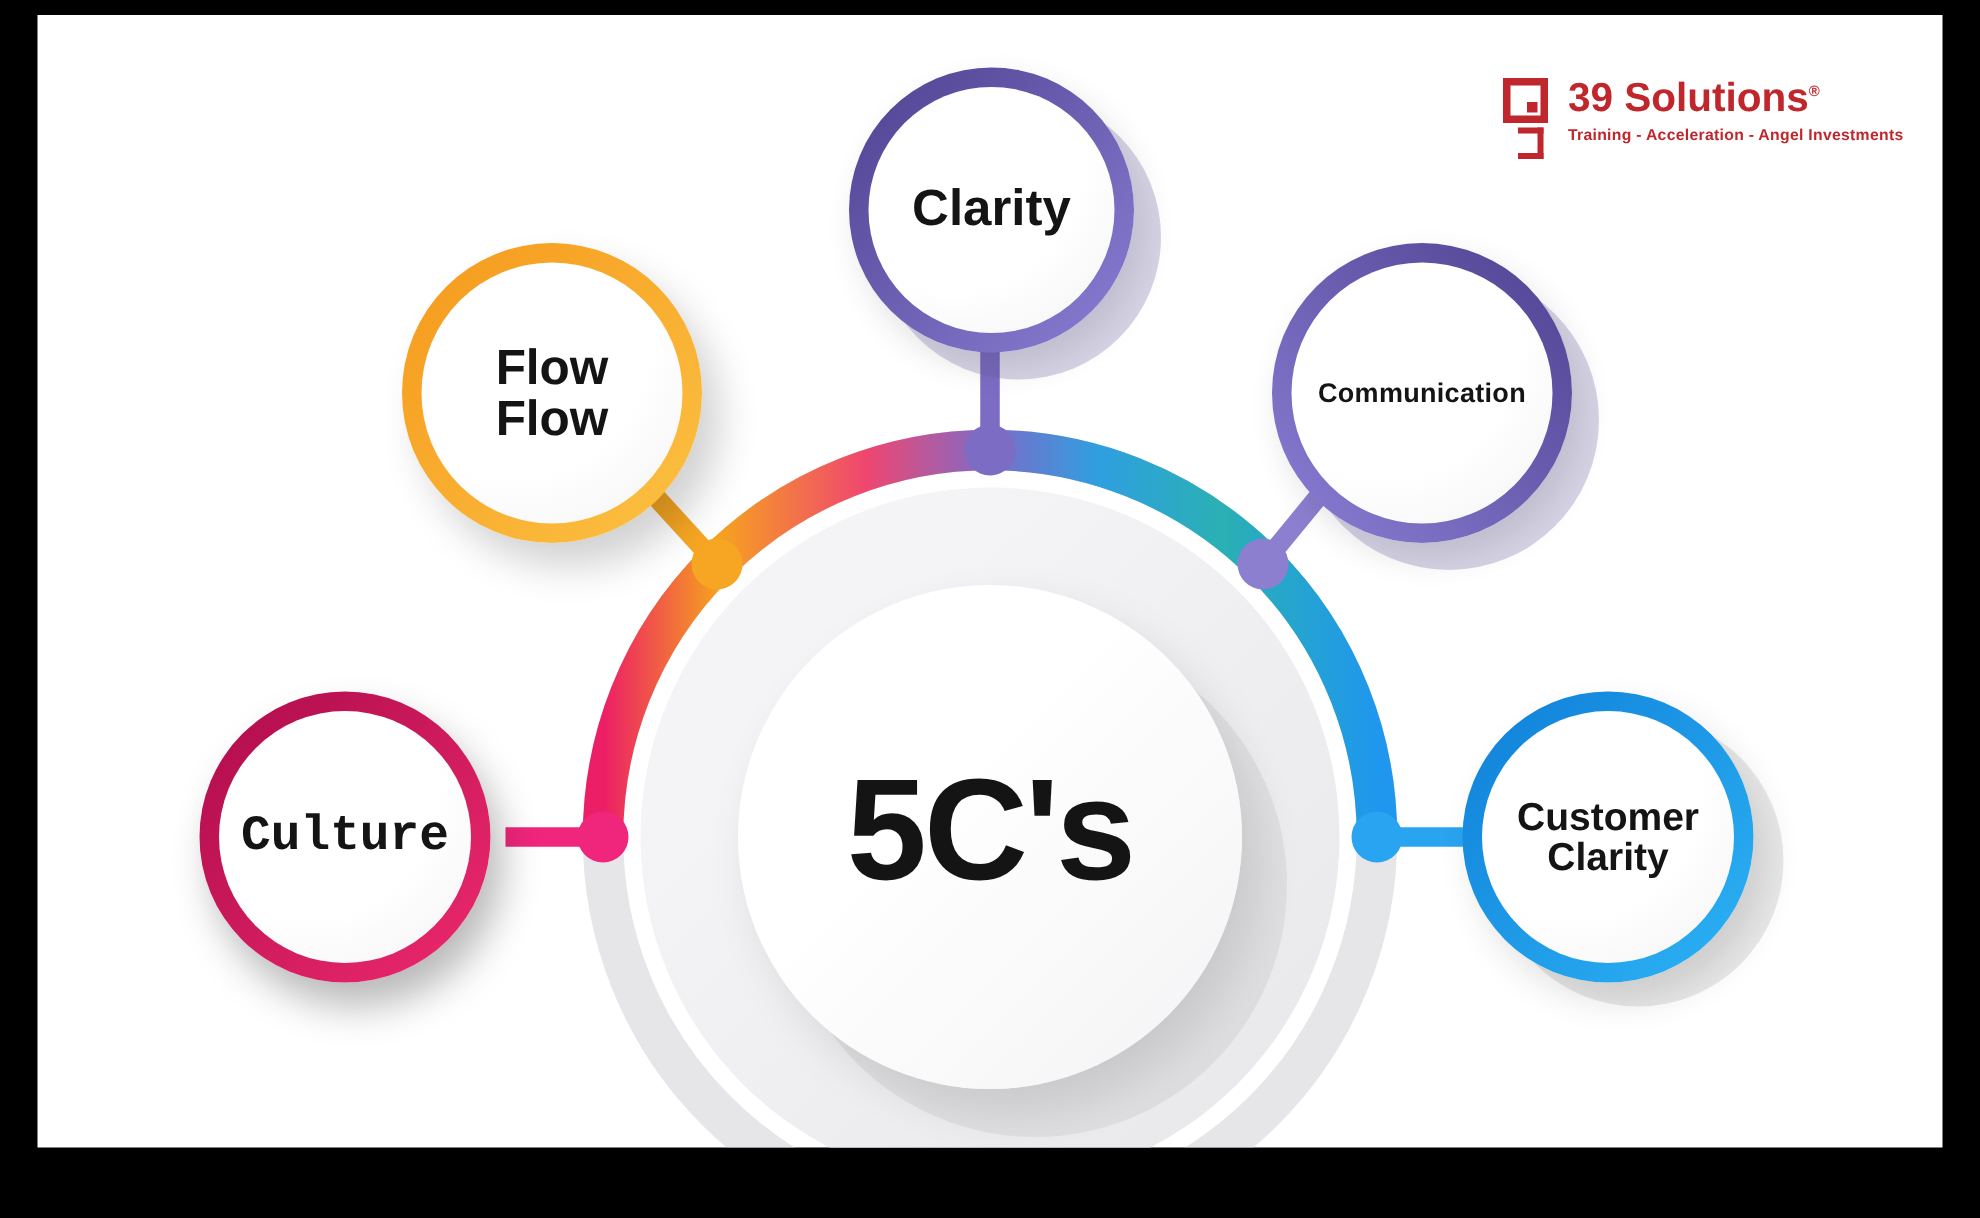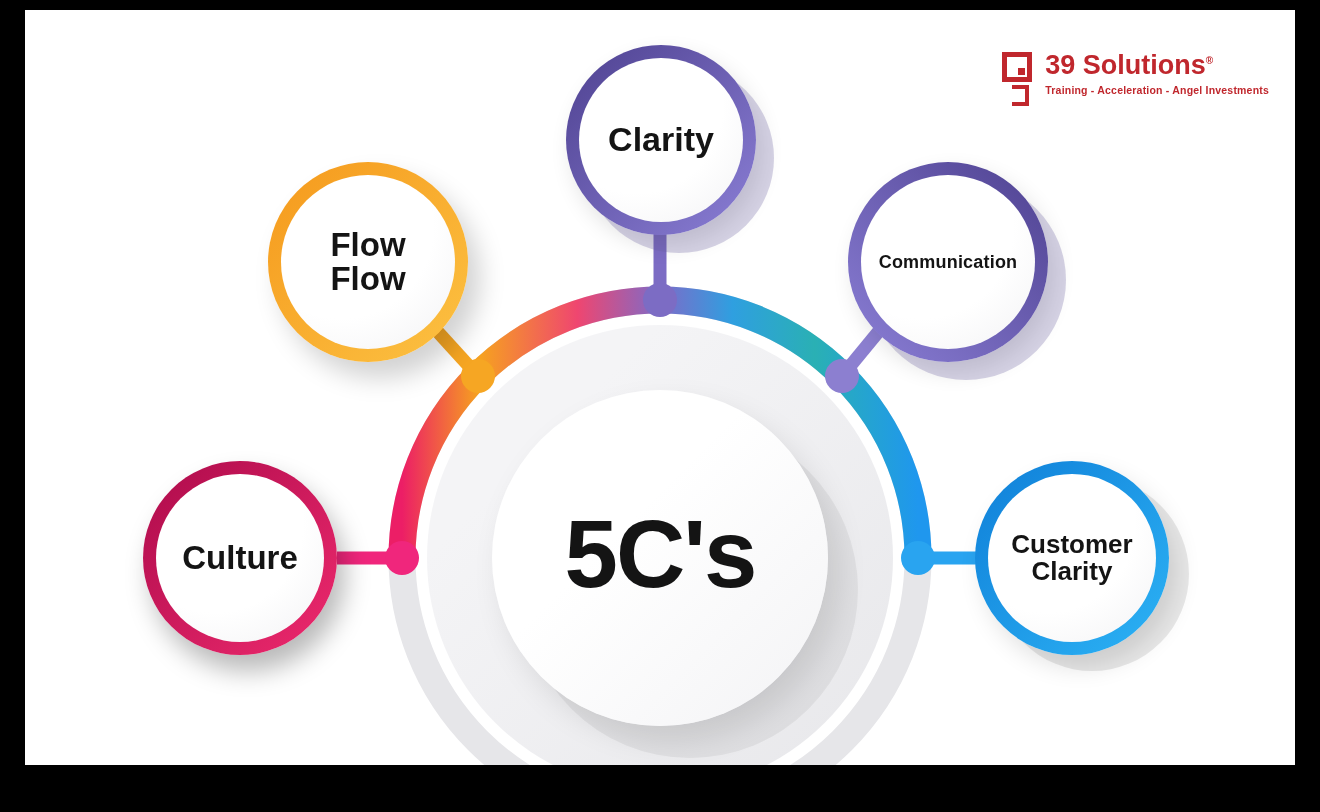--- a/index.html
+++ b/index.html
@@ -48,23 +48,23 @@
   .sat-cash-flow{left:243px;top:152px;width:200px;height:200px;
     background:linear-gradient(135deg,#f5991c 0%,#fcc243 100%);
     box-shadow:12px 16px 26px rgba(0,0,0,0.18);}
   .sat-cash-flow .sat-label{font-size:33px;}
 
   .sat-communication{left:823px;top:152px;width:200px;height:200px;
     background:linear-gradient(225deg,#4e4190 0%,#8b7fd6 100%);
     box-shadow:18px 18px 0 rgba(104,94,158,0.28), 6px 10px 22px rgba(0,0,0,0.12);}
   .sat-communication .sat-label{font-size:18px;letter-spacing:0.2px;}
 
-  .sat-culture{left:118px;top:451px;width:194px;height:194px;
+  .sat-culture{left:108px;top:451px;width:194px;height:194px;
     background:linear-gradient(135deg,#ad0b4b 0%,#ee2a6e 100%);
-    box-shadow:8px 16px 26px rgba(0,0,0,0.28);}
+    box-shadow:8px 16px 26px rgba(0,0,0,0.28);font-family:Liberation Mono, monospace;}
   .sat-culture .sat-label{font-size:33px;}
 
   .sat-customer-delight{left:950px;top:451px;width:194px;height:194px;
     background:linear-gradient(135deg,#0f7fd8 0%,#2db3f5 100%);
     box-shadow:20px 16px 0 rgba(0,0,0,0.09), 8px 12px 24px rgba(0,0,0,0.12);}
   .sat-customer-delight .sat-label{font-size:26px;}
 
   
   .logo{position:absolute;right:26px;top:42px;display:flex;align-items:flex-start;}
   .logo-icon{width:34px;margin-right:9px;display:flex;flex-direction:column;align-items:flex-start;}

